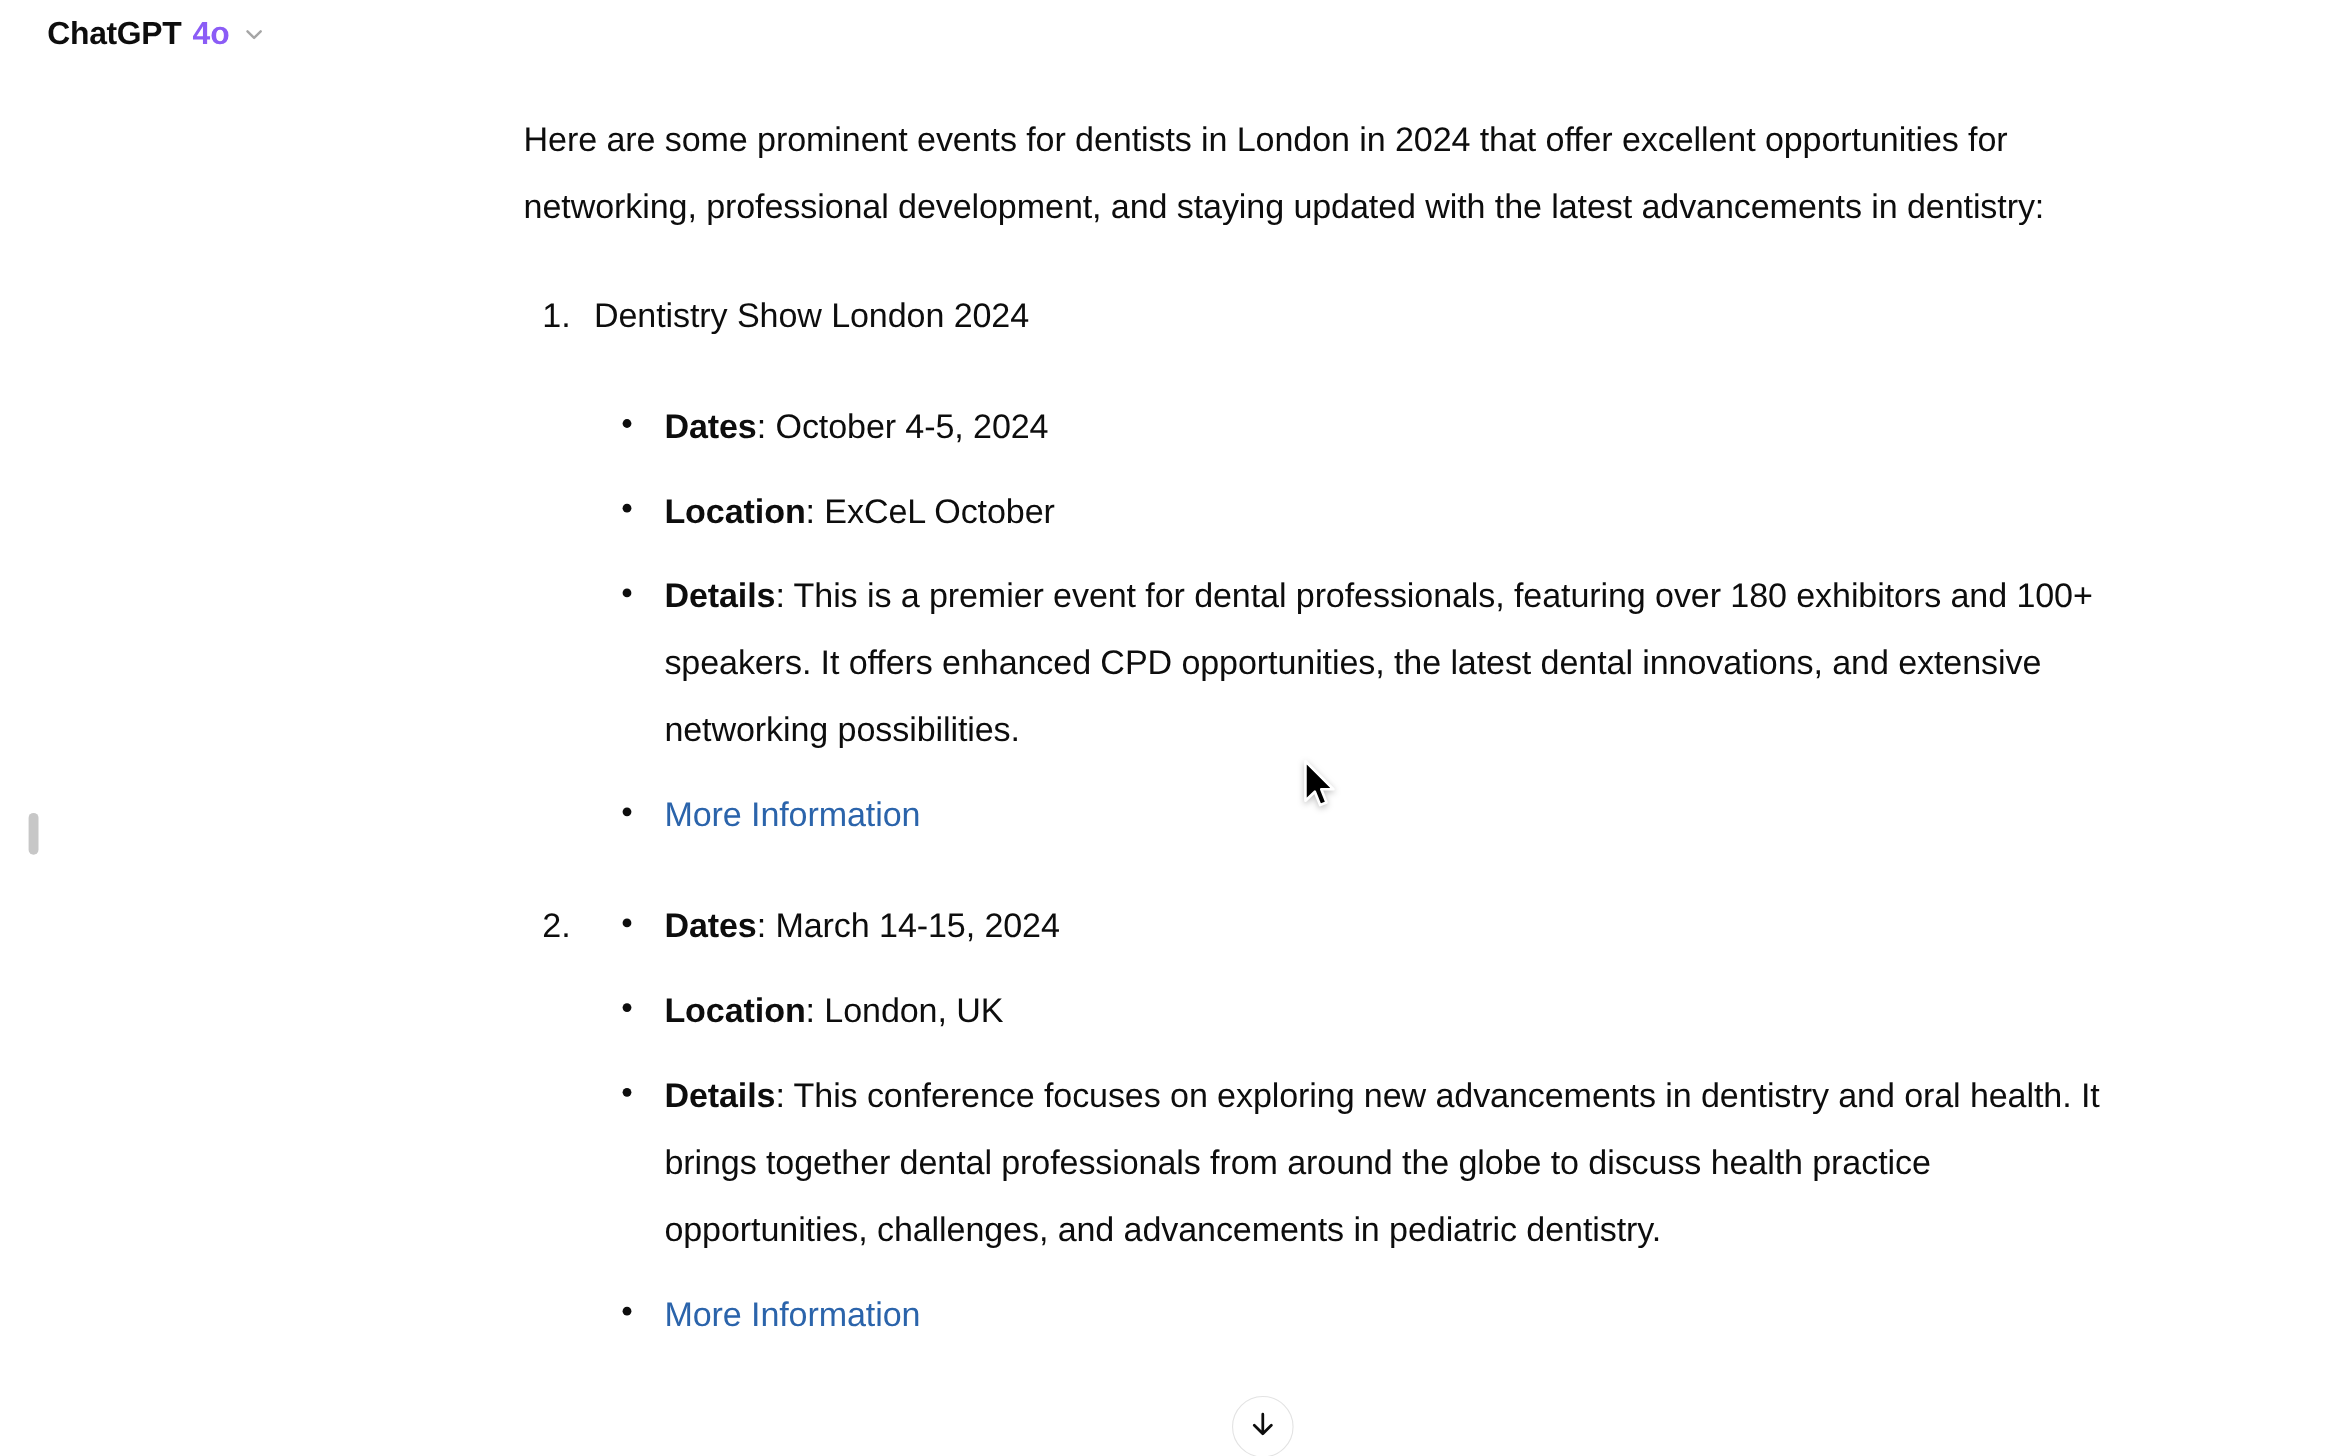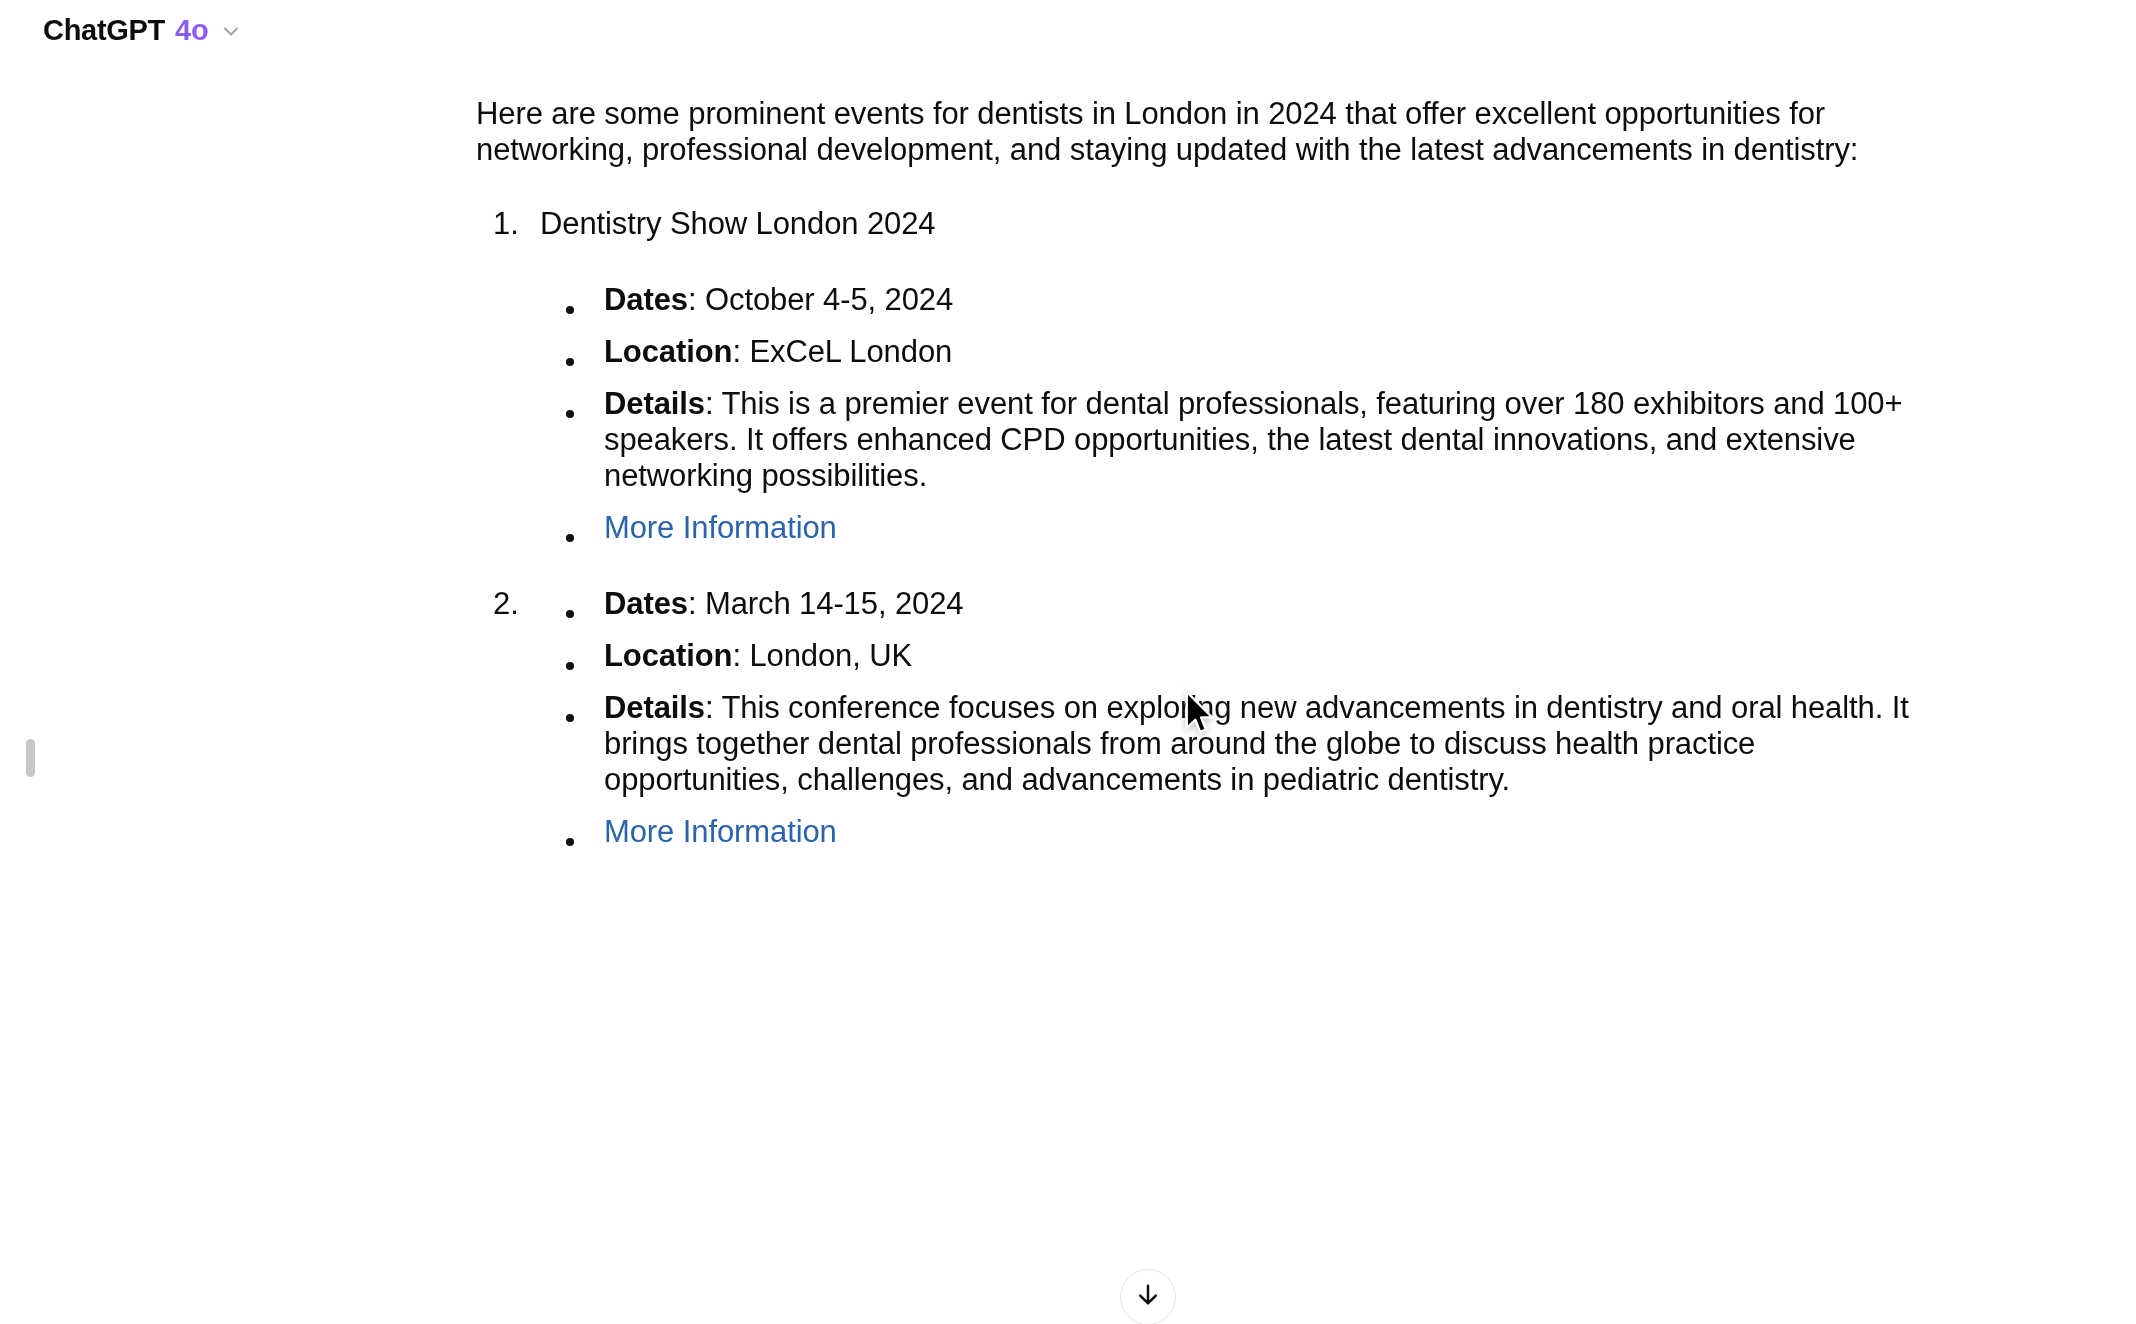--- a/index.html
+++ b/index.html
@@ -17,21 +17,21 @@
     display: flex; align-items: center; gap: 12px;
   }
   .brand { font-size: 29px; font-weight: 700; letter-spacing: -0.3px; color: #0d0d0d; }
   .model-switcher { display: flex; align-items: flex-end; gap: 10px; cursor: pointer; }
   .model { font-size: 29px; font-weight: 600; color: #8b5cf6; }
   .chev { margin-top: 5px; }
 
   
   .content {
     position: absolute; left: 476px; top: 96px; width: 1450px;
-    font-size: 31px; line-height: 36px; letter-spacing: -0.1px;
+    font-size: 31px; line-height: 61px; letter-spacing: -0.1px;
   }
   .intro { margin: 0 0 38px 0; }
 
   ol.events { list-style: none; margin: 0; padding: 0; }
   ol.events > li { position: relative; padding-left: 64px; margin-bottom: 40px; }
   ol.events > li:last-child { margin-bottom: 0; }
   .event-number { position: absolute; left: 17px; top: 0; font-weight: 400; }
   .event-title { font-weight: 400; text-align: center; }
 
   ul.details { list-style: none; margin: 40px 0 0 0; padding: 0; }
@@ -85,21 +85,21 @@
 <div class="content">
   <p class="intro">Here are some prominent events for dentists in London in 2024 that offer excellent opportunities for networking, professional development, and staying updated with the latest advancements in dentistry:</p>
 
   <ol class="events">
 
     <li>
       <span class="event-number">1.</span>
       <span class="event-title">Dentistry Show London 2024</span>
       <ul class="details">
         <li><span class="lbl">Dates</span><span>: </span><span>October 4-5, 2024</span></li>
-        <li><span class="lbl">Location</span><span>: </span><span>ExCeL London</span></li>
+        <li><span class="lbl">Location</span><span>: </span><span>ExCeL October</span></li>
         <li><span class="lbl">Details</span><span>: </span><span>This is a premier event for dental professionals, featuring over 180 exhibitors and 100+ speakers. It offers enhanced CPD opportunities, the latest dental innovations, and extensive networking possibilities.</span></li>
         <li><a class="more-link" href="#">More Information</a></li>
       </ul>
     </li>
 
     <li>
       <span class="event-number">2.</span>
       <ul class="details">
         <li><span class="lbl">Dates</span><span>: </span><span>March 14-15, 2024</span></li>
         <li><span class="lbl">Location</span><span>: </span><span>London, UK</span></li>

